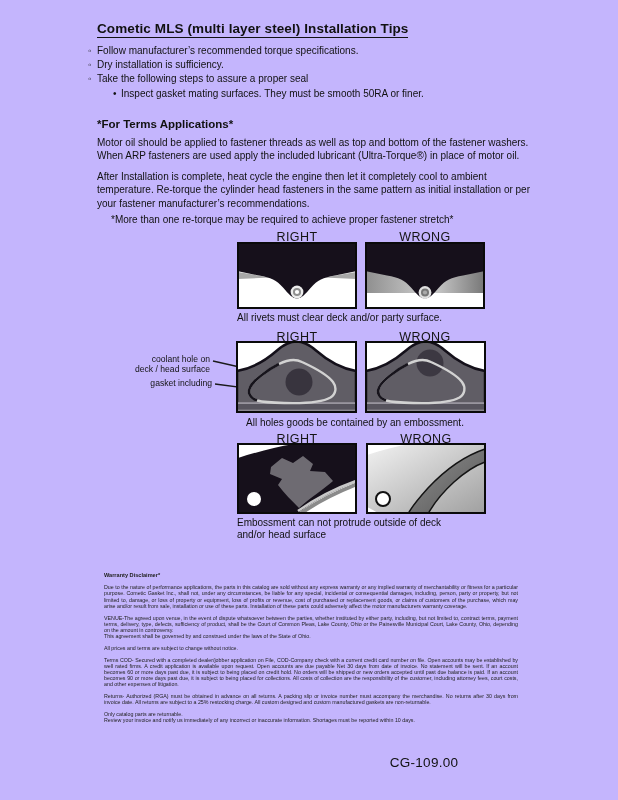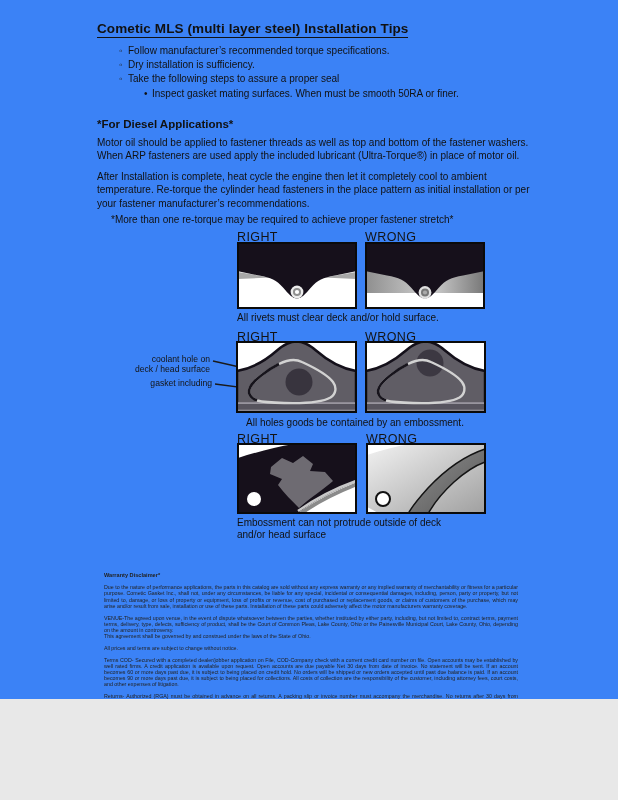--- a/index.html
+++ b/index.html
@@ -1,38 +1,38 @@
 <!DOCTYPE html>
 <html><head>
 <meta charset="utf-8">
 <style>
   html,body { margin:0; padding:0; background:#e8e8e8; }
   .page {
-    position:relative; width:618px; height:699px; margin:0 auto;
-    background:#3b82f6; overflow:hidden;
+    position:relative; width:618px; height:800px; margin:0 auto;
+    background:#c4b5fd; overflow:hidden;
     font-family:"Liberation Sans", sans-serif; color:#111;
   }
   .abs { position:absolute; }
 
   
   .title { font-size:13.5px; font-weight:bold; letter-spacing:0.1px; }
   .title .u { border-bottom:1.6px solid #111; padding-bottom:1px; }
 
   
-  .bullets { font-size:10px; line-height:14.2px; white-space:nowrap;margin-left:31px; }
+  .bullets { font-size:10px; line-height:14.2px; white-space:nowrap; }
   .m1 { display:inline-block; width:9px; font-size:10px; color:#222; }
   .m2 { display:inline-block; width:8px; font-size:10px; }
   .sub { padding-left:25px; }
 
   
   .h2 { font-size:11.5px; font-weight:bold; }
   .para { font-size:10px; line-height:13.4px; width:433px; }
 
   
-  .dlabel { font-size:12.5px; letter-spacing:0.4px; width:120px; color:#141414; }
+  .dlabel { font-size:12.5px; letter-spacing:0.4px; text-align:center; width:120px; color:#141414; }
   .caption { font-size:10px; line-height:11.6px; color:#111; }
   .pre { white-space:pre-line; }
   .ann { font-size:8.6px; line-height:9.8px; text-align:right; color:#141414; }
   .diag-box svg { display:block; }
 
   
   .disc { width:414px; font-size:5.3px; line-height:6.2px; color:#222; }
   .disc h3 { font-size:5.6px; margin:0 0 6px 0; }
   .disc p { margin:0 0 5.5px 0; text-align:justify; }
   .disc p.tight { margin-bottom:0; }
@@ -45,26 +45,26 @@
 <div class="page">
 
   <div class="abs title" style="left:97px; top:21px;">
     <span class="u">Cometic MLS (multi layer steel) Installation Tips</span>
   </div>
 
   <div class="abs bullets" style="left:88px; top:44px;">
     <div><span class="m1">◦</span><span>Follow manufacturer’s recommended torque specifications.</span></div>
     <div><span class="m1">◦</span><span>Dry installation is sufficiency.</span></div>
     <div><span class="m1">◦</span><span>Take the following steps to assure a proper seal</span></div>
-    <div class="sub"><span class="m2">•</span><span>Inspect gasket mating surfaces.  When must be smooth 50RA or finer.</span></div>
+    <div class="sub"><span class="m2">•</span><span>Inspect gasket mating surfaces.  They must be smooth 50RA or finer.</span></div>
   </div>
 
-  <div class="abs h2" style="left:97px; top:118px;">*For Diesel Applications*</div>
+  <div class="abs h2" style="left:97px; top:118px;">*For Terms Applications*</div>
   <div class="abs para" style="left:97px; top:136px;">Motor oil should be applied to fastener threads as well as top and bottom of the fastener washers. When ARP fasteners are used apply the included lubricant (Ultra-Torque®) in place of motor oil.</div>
-  <div class="abs para" style="left:97px; top:170px;">After Installation is complete, heat cycle the engine then let it completely cool to ambient temperature. Re-torque the cylinder head fasteners in the place pattern as initial installation or per your fastener manufacturer’s recommendations.</div>
+  <div class="abs para" style="left:97px; top:170px;">After Installation is complete, heat cycle the engine then let it completely cool to ambient temperature. Re-torque the cylinder head fasteners in the same pattern as initial installation or per your fastener manufacturer’s recommendations.</div>
   <div class="abs para" style="left:97px; top:213px;margin-left:14px;">*More than one re-torque may be required to achieve proper fastener stretch*</div>
 
   <div class="abs dlabel" style="left:237px; top:230px;">RIGHT</div>
   <div class="abs dlabel" style="left:365px; top:230px;">WRONG</div>
 
   <div class="abs diag-box" style="left:237px; top:242px;">
     <svg width="120" height="67" viewBox="0 0 120 67">
       <rect x="0" y="0" width="120" height="67" fill="#ffffff"></rect>
       <polygon points="1,30 33,35.5 1,37" fill="#a8a8a8"></polygon>
       <polygon points="119,30 87,35.5 119,37" fill="#a8a8a8"></polygon>
@@ -88,21 +88,21 @@
       <rect x="0" y="0" width="120" height="67" fill="#ffffff"></rect>
       <rect x="1" y="28" width="118" height="23" fill="url(#deckg)"></rect>
       <path d="M0,0 H120 V29 L98,33.5 C86,35.5 80.5,38 74,45.5 C68.5,52 64.5,56.5 60,56.5 C55.5,56.5 51.5,52 46,45.5 C39.5,38 34,35.5 22,33.5 L0,29 Z" fill="#16101b"></path>
       <circle cx="60" cy="50.5" r="6.4" fill="#e0e0e0"></circle>
       <circle cx="60" cy="50.5" r="4" fill="#777777"></circle>
       <circle cx="60" cy="50.5" r="2.1" fill="#aaaaaa"></circle>
       <rect x="1" y="1" width="118" height="65" fill="none" stroke="#0a0a0a" stroke-width="2"></rect>
     </svg>
   </div>
 
-  <div class="abs caption" style="left:237px; top:312px;">All rivets must clear deck and/or hold surface.</div>
+  <div class="abs caption" style="left:237px; top:312px;">All rivets must clear deck and/or party surface.</div>
 
   <div class="abs dlabel" style="left:237px; top:330px;">RIGHT</div>
   <div class="abs dlabel" style="left:365px; top:330px;">WRONG</div>
 
   <div class="abs ann pre" style="left:96px; top:355px; width:114px;">coolant hole on
 deck / head surface</div>
   <div class="abs ann" style="left:96px; top:379px; width:116px;">gasket including</div>
 
   <svg class="abs" style="left:0; top:330px; pointer-events:none;" width="618" height="85" viewBox="0 0 618 85">
     <line x1="213" y1="31" x2="297" y2="50" stroke="#1a1a1a" stroke-width="1.3"></line>
@@ -184,14 +184,15 @@
     <p>Due to the nature of performance applications, the parts in this catalog are sold without any express warranty or any implied warranty of merchantability or fitness for a particular purpose.  Cometic Gasket Inc., shall not, under any circumstances, be liable for any special, incidental or consequential damages, including, person, party or property, but not limited to, damage, or loss of property or equipment, loss of profits or revenue, cost of purchased or replacement goods, or claims of customers of the purchase, which may arise and/or result from sale, installation or use of these parts.  Installation of these parts could adversely affect the motor manufacturers warranty coverage.</p>
     <p class="tight">VENUE-The agreed upon venue, in the event of dispute whatsoever between the parties, whether instituted by either party, including, but not limited to, contract terms, payment terms, delivery, type, defects, sufficiency of product, shall be the Court of Common Pleas, Lake County, Ohio or the Painesville Municipal Court, Lake County, Ohio, depending on the amount in controversy.</p>
     <p>This agreement shall be governed by and construed under the laws of the State of Ohio.</p>
     <p>All prices and terms are subject to change without notice.</p>
     <p>Terms COD- Secured with a completed dealer/jobber application on File, COD-Company check with a current credit card number on file.  Open accounts may be established by well rated firms.  A credit application is available upon request.  Open accounts are due payable Net 30 days from date of invoice.  No statement will be sent.  If an account becomes 60 or more days past due, it is subject to being placed on credit hold.  No orders will be shipped or new orders accepted until past due balance is paid.  If an account becomes 90 or more days past due, it is subject to being placed for collections.  All costs of collection are the responsibility of the customer, including attorney fees, court costs, and other expenses of litigation.</p>
     <p>Returns- Authorized (RGA) must be obtained in advance on all returns.  A packing slip or invoice number must accompany the merchandise.  No returns after 30 days from invoice date.  All returns are subject to a 25% restocking charge.  All custom designed and custom manufactured gaskets are non-returnable.</p>
     <p class="tight">Only catalog parts are returnable.</p>
     <p>Review your invoice and notify us immediately of any incorrect or inaccurate information.  Shortages must be reported within 10 days.</p>
   </div>
 
+  <div class="abs pagecode" style="left:349px; top:755px;">CG-109.00</div>
 
 </div>
 
 </body></html>

